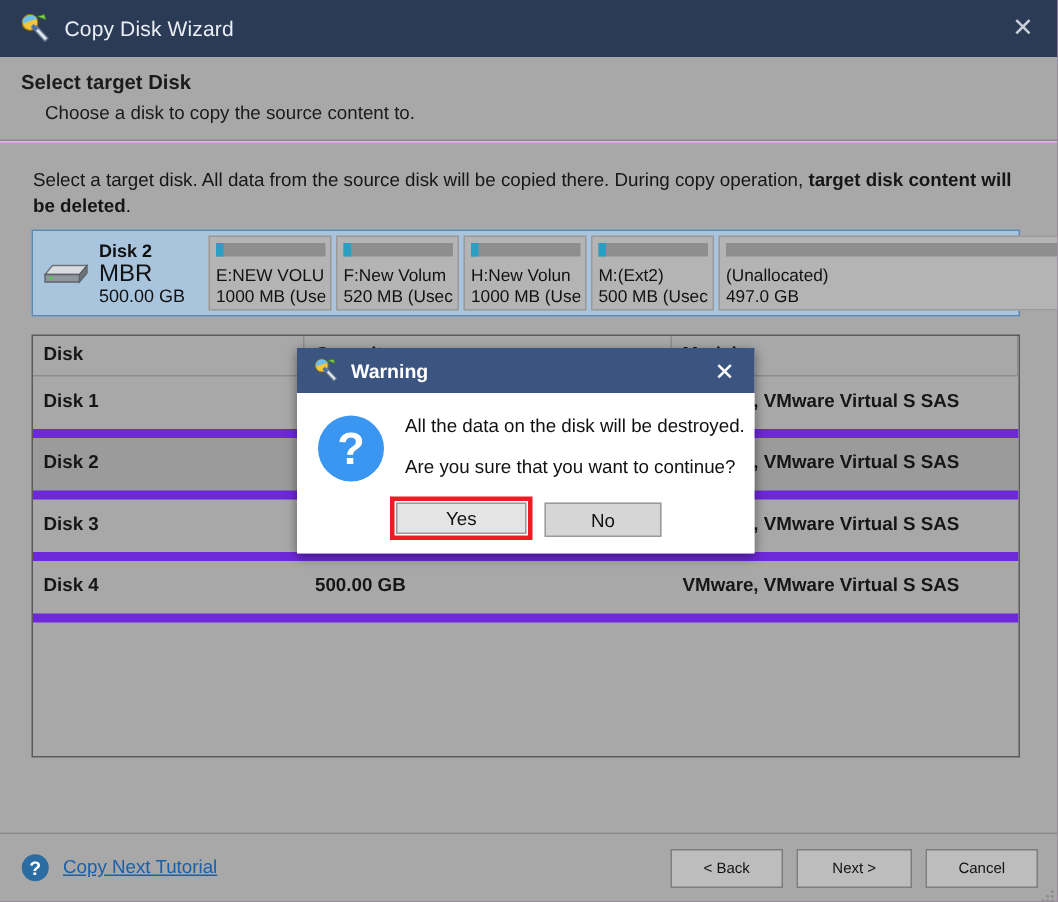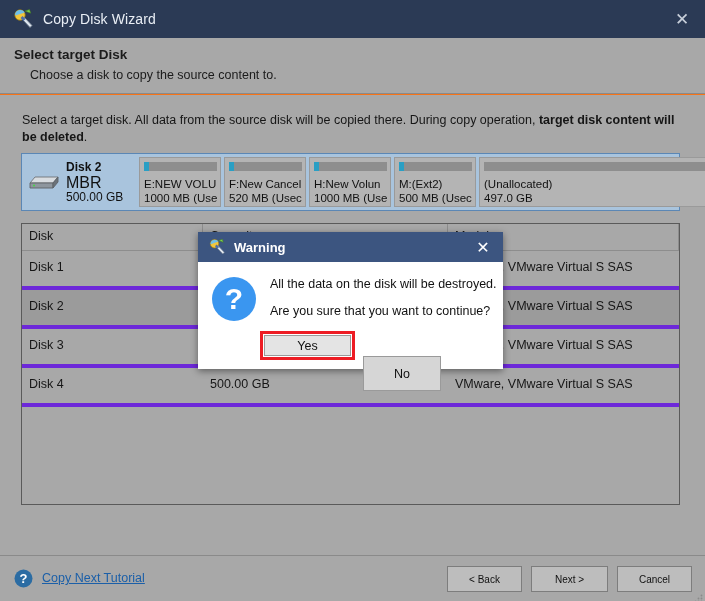--- a/index.html
+++ b/index.html
@@ -8,21 +8,21 @@
     background: #6d6d6d;
   }
   body {
     font-family: "Liberation Sans", sans-serif;
   }
   #app {
     position: relative;
     width: 705px;
     height: 601px;
     overflow: hidden;
-    background: #f97316;
+    background: #f0abfc;
     box-sizing: border-box;
   }
 
   
   .titlebar {
     position: absolute;
     left: 0; top: 0;
     width: 705px;
     height: 38px;
     background: #2b3a55;
@@ -168,41 +168,42 @@
   
   .disk-table {
     position: absolute;
     left: 21px; top: 128px;
     width: 659px;
     height: 282px;
     border: 1px solid #5a5a5a;
     background: #a8a8a8;
     box-sizing: border-box;
     overflow: hidden;
+    font-weight: bold;
   }
   .dt-head {
     display: flex;
     height: 26px;
     border-bottom: 1px solid #8d8d8d;
     background: #a8a8a8;
   }
   .dt-head .th {
     font-size: 12.5px;
     color: #161616;
     padding: 5px 0 0 7px;
     box-sizing: border-box;
     border-right: 1px solid #8d8d8d;
     overflow: hidden;
     white-space: nowrap;
     cursor: pointer;
   }
   .dt-row {
     display: flex;
     height: 35px;
-    border-bottom: 4px solid #6d28d9;
+    border-bottom: 6px solid #6d28d9;
     cursor: pointer;
   }
   .dt-row.selected { background: #9b9b9b; }
   .dt-row .td {
     font-size: 12.5px;
     color: #161616;
     padding: 9px 0 0 7px;
     box-sizing: border-box;
     overflow: hidden;
     white-space: nowrap;
@@ -330,31 +331,30 @@
     color: #111;
     display: flex;
     align-items: center;
     justify-content: center;
     cursor: pointer;
     font-family: "Liberation Sans", sans-serif;
   }
   .m-no {
     position: absolute;
     left: 165px; top: 73px;
-    width: 78px; height: 35px;
+    width: 78px; height: 23px;
     background: #d6d6d6;
     border: 1px solid #9a9a9a;
     box-sizing: border-box;
     font-size: 12.5px;
     color: #111;
     display: flex;
     align-items: center;
     justify-content: center;
     cursor: pointer;
-    margin-top: 21px;
   }
   .resize-grip {
     position: absolute;
     right: 2px; bottom: 2px;
     width: 10px; height: 10px;
     cursor: nwse-resize;
   }
 </style>
 </head>
 <body>
@@ -407,21 +407,21 @@
             <div class="usebar">
               <div class="used" style="width:7%"></div>
             </div>
             <div class="p-label">E:NEW VOLU</div>
             <div class="p-size">1000 MB (Use</div>
           </div>
           <div class="part" style="width: 82px;">
             <div class="usebar">
               <div class="used" style="width:7%"></div>
             </div>
-            <div class="p-label">F:New Cancel</div>
+            <div class="p-label">F:New Volum</div>
             <div class="p-size">520 MB (Usec</div>
           </div>
           <div class="part" style="width: 82px;">
             <div class="usebar">
               <div class="used" style="width:7%"></div>
             </div>
             <div class="p-label">H:New Volun</div>
             <div class="p-size">1000 MB (Use</div>
           </div>
           <div class="part" style="width: 82px;">

